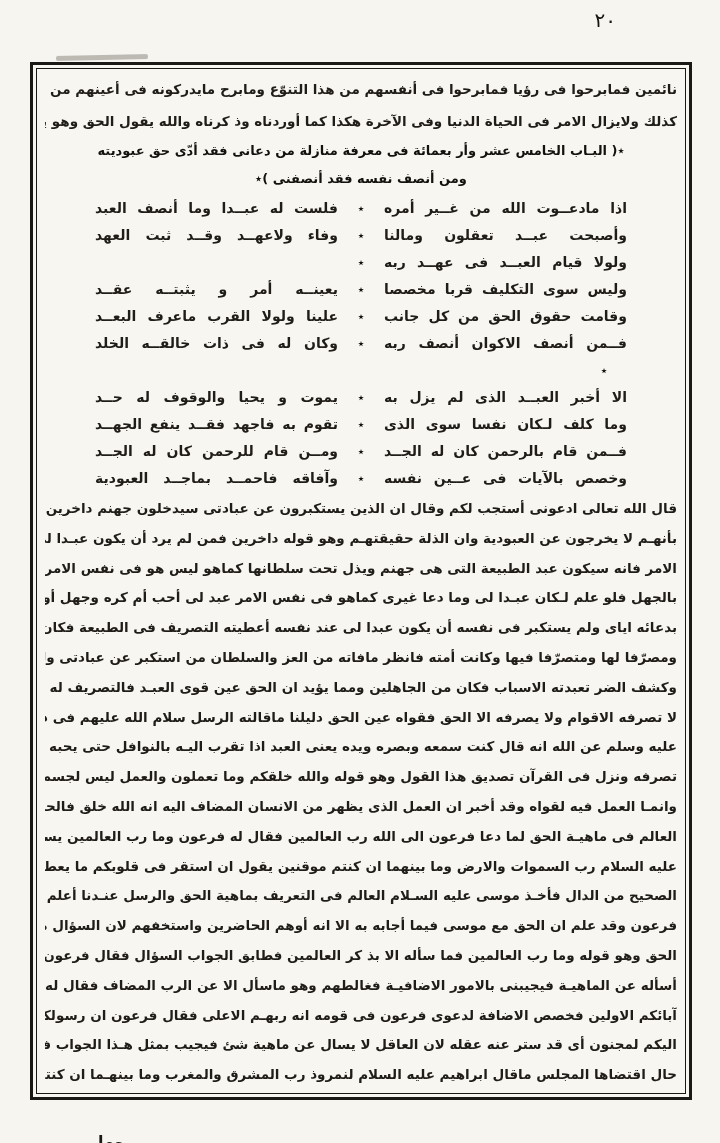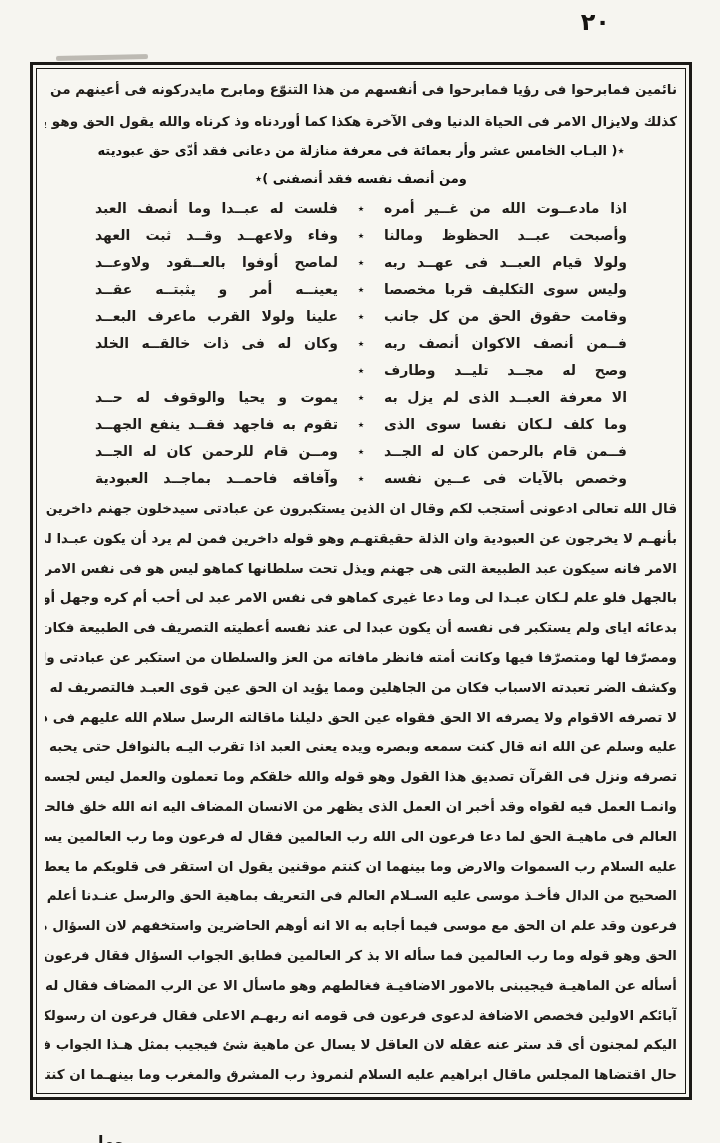--- a/index.html
+++ b/index.html
@@ -4,22 +4,22 @@
 <style>
   html,body{margin:0;padding:0;}
   body{
     width:720px;height:1143px;position:relative;
     background:#f6f5f0;
     font-family:"DejaVu Sans", sans-serif;
     color:#201d19;
     overflow:hidden;
   }
   .page-number{
-    position:absolute;top:8px;right:110px;
-    font-size:24px;font-weight:bold;color:#161411;
+    position:absolute;top:8px;right:104px;
+    font-size:20px;font-weight:normal;color:#161411;
     direction:rtl;
   }
   .smudge{
     position:absolute;left:56px;top:55px;width:92px;height:5px;
     background:#8f8b83;opacity:.55;filter:blur(.6px);
     transform:rotate(-1.2deg);border-radius:2px;
   }
   .frame{
     position:absolute;left:30px;top:62px;width:662px;height:1038px;
     border:3px solid #1b1916;box-sizing:border-box;background:#f7f6f1;
@@ -81,50 +81,48 @@
     <div class="heading-line">٭( البـاب الخامس عشر وأر بعمائة فى معرفة منازلة من دعانى فقد أدّى حق عبوديته</div>
     <div class="heading-line">ومن أنصف نفسه فقد أنصفنى )٭</div>
 
     <div class="poem">
       <div class="verse">
         <div class="hemi">اذا مادعــوت الله من غــير أمره</div>
         <div class="star">٭</div>
         <div class="hemi">فلست له عبــدا وما أنصف العبد</div>
       </div>
       <div class="verse">
-        <div class="hemi">وأصبحت عبــد الحظوظ ومالنا</div>
+        <div class="hemi">وأصبحت عبــد تعقلون ومالنا</div>
         <div class="star">٭</div>
         <div class="hemi">وفاء ولاعهــد وقــد ثبت العهد</div>
       </div>
       <div class="verse">
         <div class="hemi">ولولا قيام العبــد فى عهــد ربه</div>
         <div class="star">٭</div>
-        <div class="hemi">لماصح أوفوا بالعــقود ولاوعــد</div>
       </div>
       <div class="verse">
         <div class="hemi">وليس سوى التكليف قربا مخصصا</div>
         <div class="star">٭</div>
         <div class="hemi">يعينــه أمر و يثبتــه عقــد</div>
       </div>
       <div class="verse">
         <div class="hemi">وقامت حقوق الحق من كل جانب</div>
         <div class="star">٭</div>
         <div class="hemi">علينا ولولا القرب ماعرف البعــد</div>
       </div>
       <div class="verse">
         <div class="hemi">فــمن أنصف الاكوان أنصف ربه</div>
         <div class="star">٭</div>
         <div class="hemi">وكان له فى ذات خالقــه الخلد</div>
       </div>
       <div class="verse">
-        <div class="hemi">وصح له مجــد تليــد وطارف</div>
         <div class="star">٭</div>
       </div>
       <div class="verse">
-        <div class="hemi">الا معرفة العبــد الذى لم يزل به</div>
+        <div class="hemi">الا أخبر العبــد الذى لم يزل به</div>
         <div class="star">٭</div>
         <div class="hemi">يموت و يحيا والوقوف له حــد</div>
       </div>
       <div class="verse">
         <div class="hemi">وما كلف لـكان نفسا سوى الذى</div>
         <div class="star">٭</div>
         <div class="hemi">تقوم به فاجهد فقــد ينفع الجهــد</div>
       </div>
       <div class="verse">
         <div class="hemi">فــمن قام بالرحمن كان له الجــد</div>

